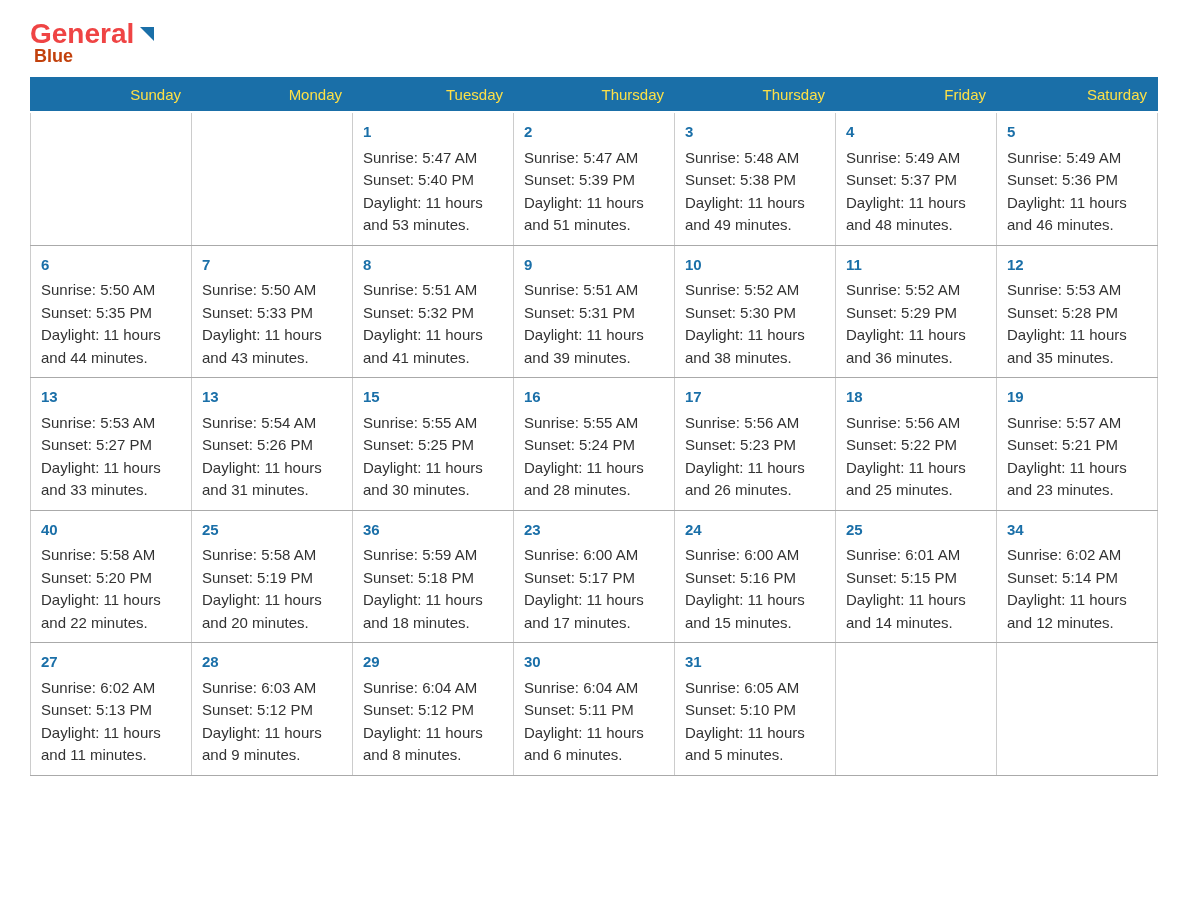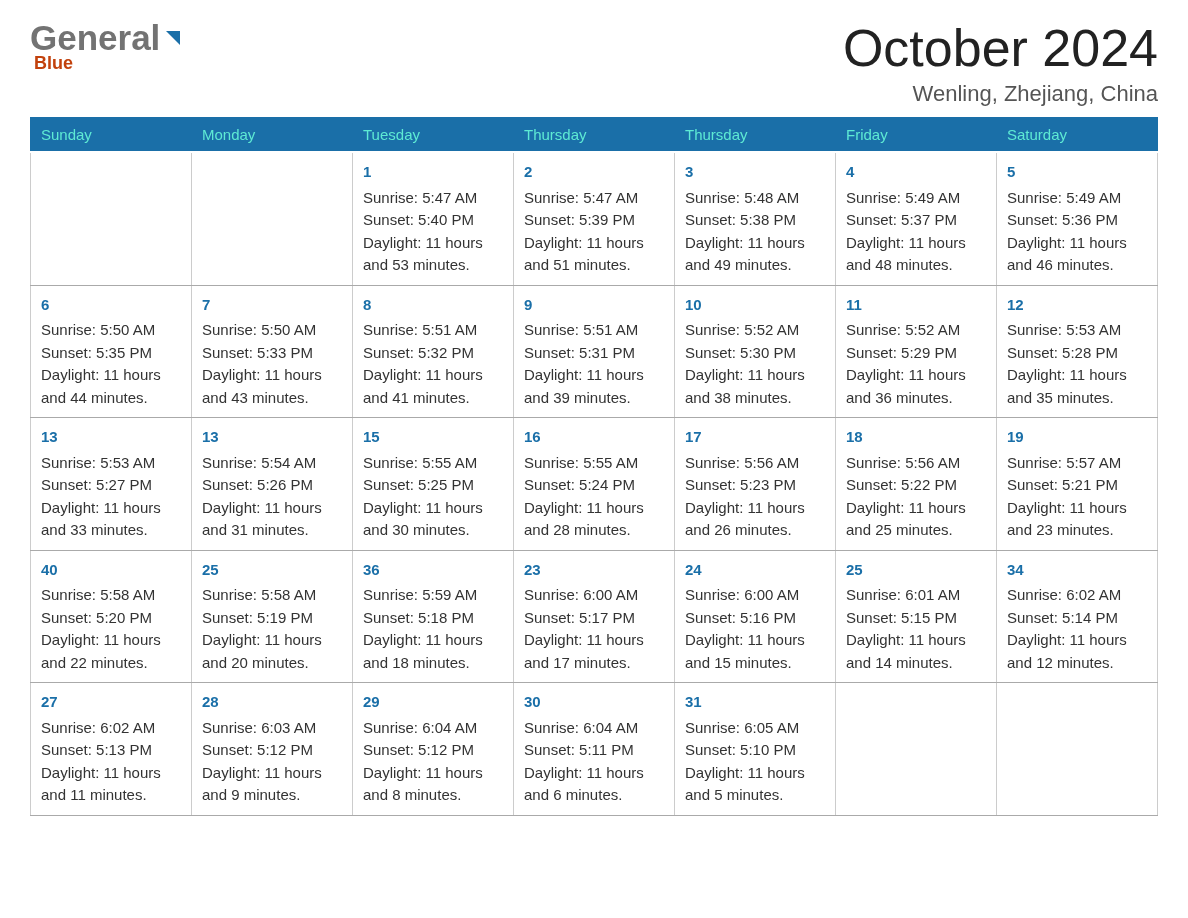--- a/index.html
+++ b/index.html
@@ -15,23 +15,23 @@
       justify-content: space-between;
       align-items: flex-start;
       margin-bottom: 10px;
     }
     .logo {
       display: flex;
       flex-direction: column;
       align-items: flex-start;
     }
     .logo-general {
-      font-size: 35px;
+      font-size: 28px;
       font-weight: bold;
-      color: #737373;
+      color: #ef4444;
       line-height: 1;
     }
     .logo-blue {
       font-size: 18px;
       font-weight: bold;
       color: #c2410c;
       margin-top: -2px;
       margin-left: 4px;
     }
     .title-section {
@@ -48,22 +48,22 @@
       color: #555;
       margin-top: 4px;
     }
     .calendar {
       width: 100%;
       border-collapse: collapse;
       margin-top: 8px;
     }
     .calendar th {
       background-color: #1a6fa8;
-      color: #5eead4;
-      text-align: left;
+      color: #fde047;
+      text-align: right;
       padding: 8px 10px;
       font-size: 15px;
       font-weight: normal;
       border: 1px solid #1a6fa8;
     }
     .calendar td {
       vertical-align: top;
       padding: 8px 10px;
       border: 1px solid #ccc;
       width: 14.28%;
@@ -98,24 +98,20 @@
 
 <div class="header">
   <div class="logo">
     <div style="display:flex; align-items:center;">
       <span class="logo-general">General</span>
       <svg width="22" height="22" viewBox="0 0 22 22" style="margin-left:2px;">
         <polygon points="4,4 18,4 18,18" fill="#1a6fa8"></polygon>
       </svg>
     </div>
     <span class="logo-blue">Blue</span>
-  </div>
-  <div class="title-section">
-    <div class="month-year">October 2024</div>
-    <div class="location">Wenling, Zhejiang, China</div>
   </div>
 </div>
 
 <table class="calendar">
   <thead>
     <tr>
       <th>Sunday</th>
       <th>Monday</th>
       <th>Tuesday</th>
       <th>Thursday</th>

